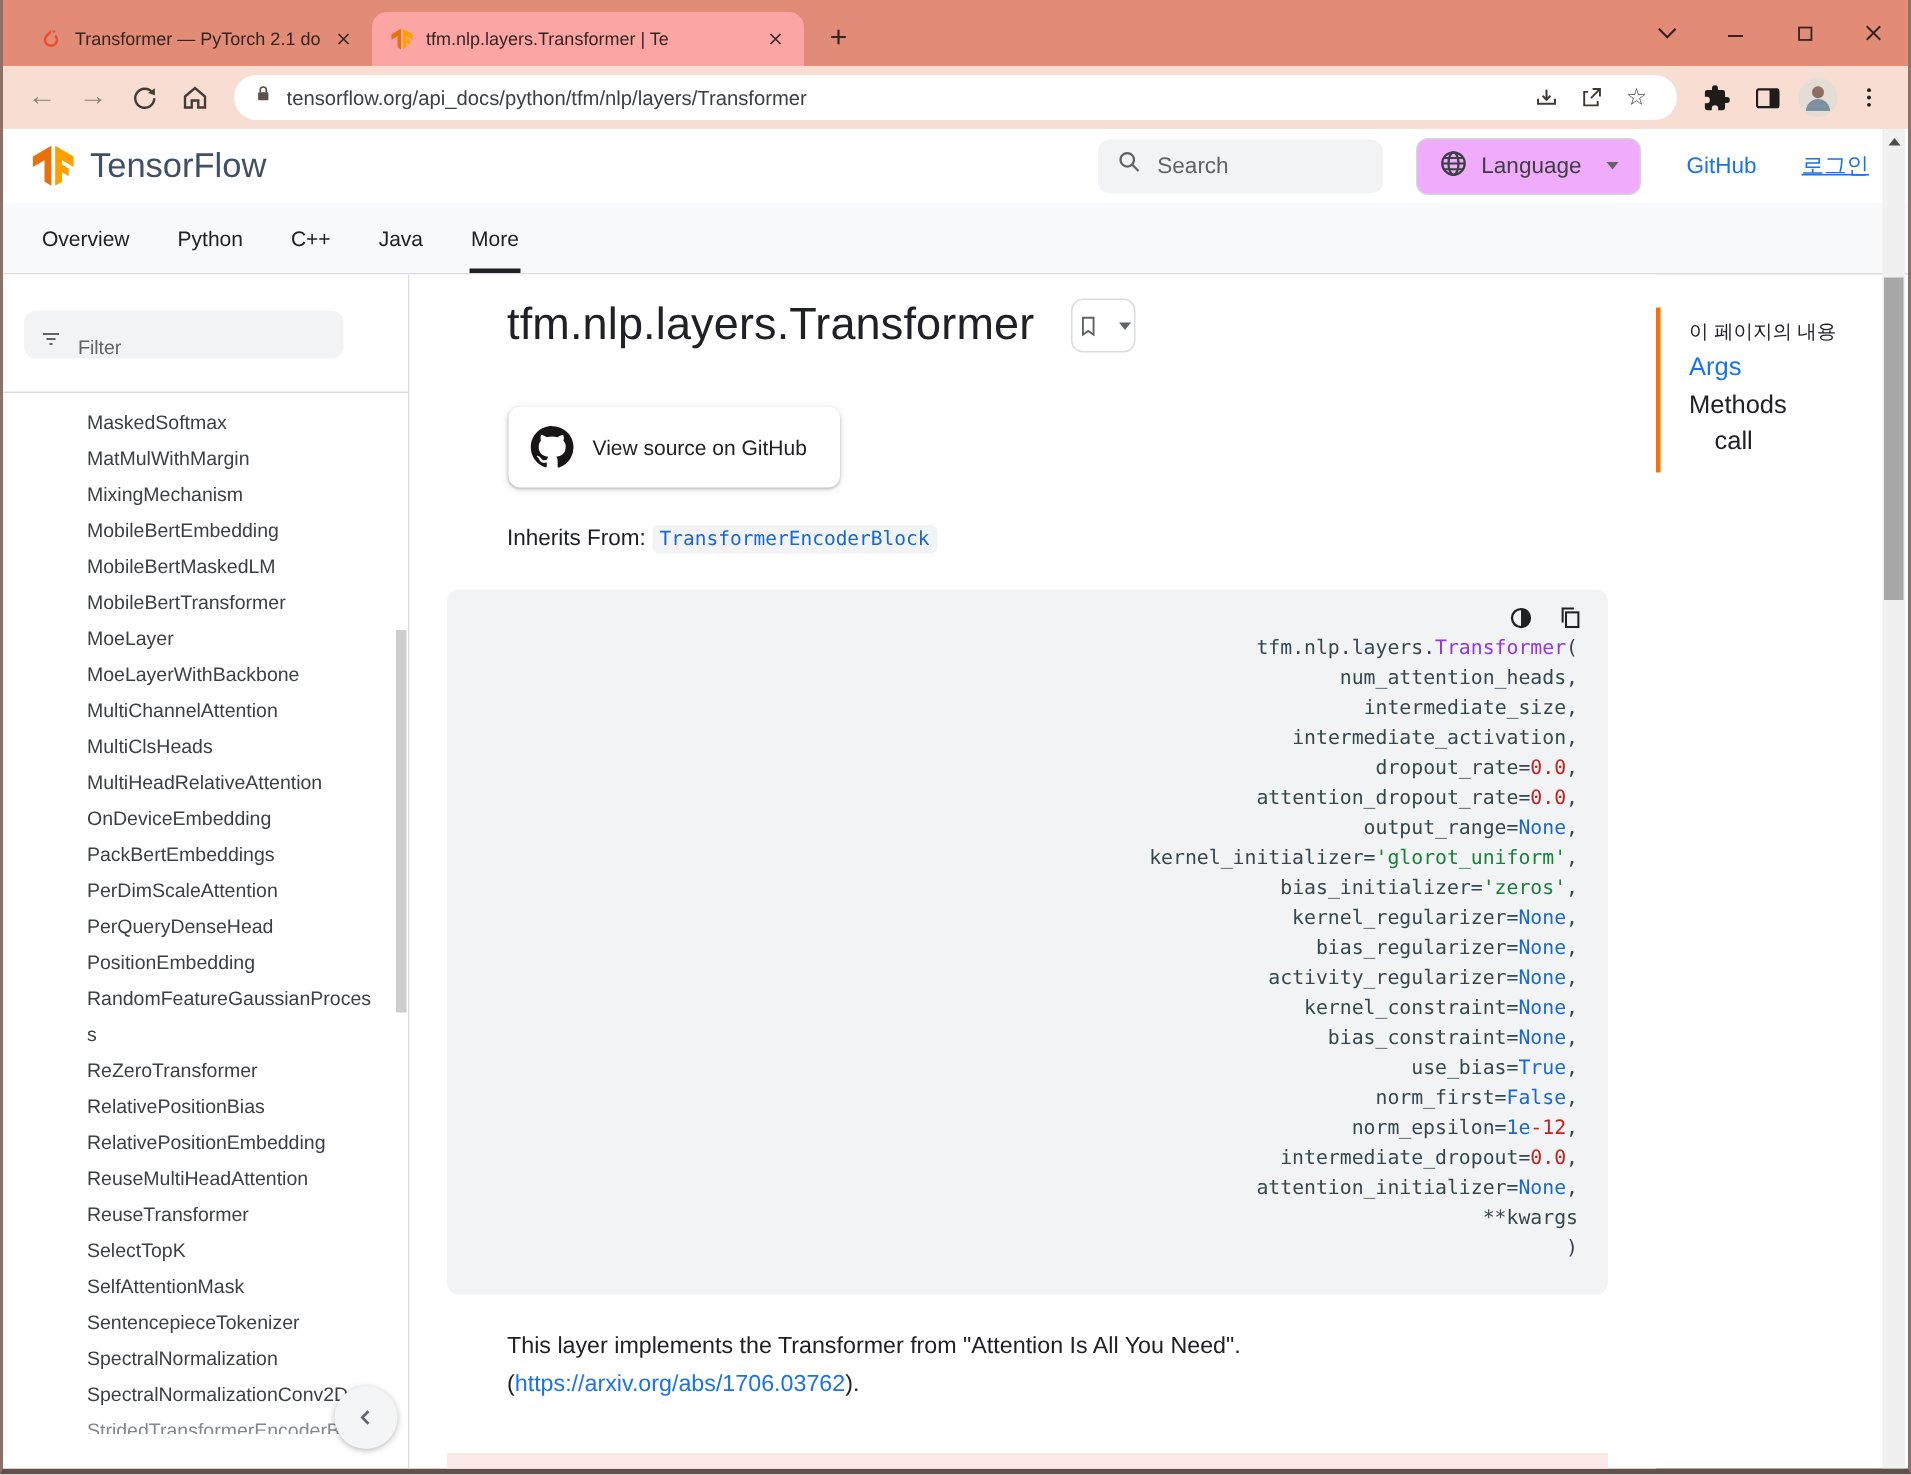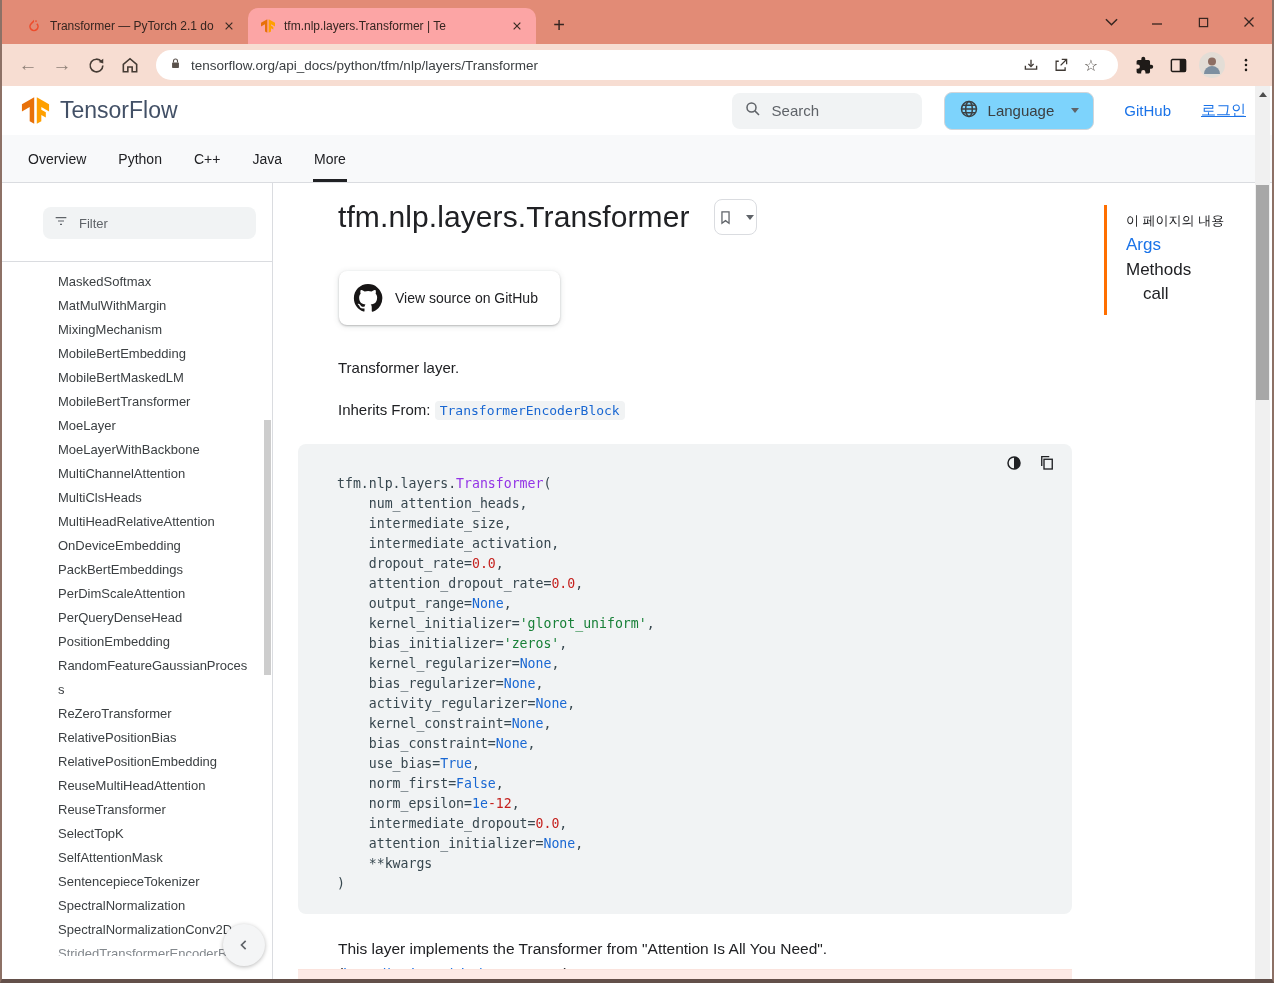--- a/index.html
+++ b/index.html
@@ -31,53 +31,53 @@
   .site-header { height: 49px; background: #fff; display: flex; align-items: center; padding: 0 26px 0 18px; }
   .logo-wrap { display: flex; align-items: center; }
   .logo-text { font-size: 23px; color: #425066; margin-left: 9px; letter-spacing: 0; }
   .hnav { display: flex; height: 100%; margin-left: 62px; }
   .hnav-item { position: relative; height: 100%; display: flex; align-items: center; padding: 0 21px; font-size: 14px; color: #202124; cursor: pointer; }
   .hnav-item.active::after { content: ""; position: absolute; left: 50%; transform: translateX(-62%); bottom: 0; width: 24px; height: 3px; background: #202124; }
   .caret { width: 0; height: 0; border-left: 4.5px solid transparent; border-right: 4.5px solid transparent; border-top: 5px solid #5f6368; margin-left: 8px; }
   .search-box { margin-left: auto; width: 190px; height: 36px; background: #f1f3f4; border-radius: 8px; display: flex; align-items: center; padding: 0 12px; }
   .search-box input { border: none; background: transparent; outline: none; font-size: 15px; color: #3c4043; width: 130px; margin-left: 10px; font-family: "Liberation Sans", sans-serif; }
   .search-box input::placeholder { color: #5f6368; }
-  .lang-btn { height: 38px; border: 1px solid #d2d5d9; border-radius: 8px; display: flex; align-items: center; padding: 0 14px; margin-left: 22px; font-size: 15px; color: #3c4043; gap: 9px; background: #7dd3fc; }
+  .lang-btn { height: 38px; border: 1px solid #d2d5d9; border-radius: 8px; display: flex; align-items: center; padding: 0 14px; margin-left: 22px; font-size: 15px; color: #3c4043; gap: 9px; background: #f0abfc; }
   .hdr-link { font-size: 15px; color: #1a73e8; margin-left: 30px; text-decoration: none; }
   .hdr-link.underline { text-decoration: underline; }
 
   
   .subnav { height: 48px; background: #f8f9fa; border-bottom: 1px solid #dadce0; display: flex; padding-left: 10px; }
   .subnav-item { position: relative; height: 100%; display: flex; align-items: center; padding: 0 16px; font-size: 14px; color: #202124; cursor: pointer; }
   .subnav-item.active::after { content: ""; position: absolute; left: 50%; transform: translateX(-50%); bottom: 0; width: 34px; height: 3px; background: #202124; }
 
   
   .main { display: flex; height: 800px; position: relative; }
 
   .sidebar { width: 271px; flex: none; border-right: 1px solid #dadce0; position: relative; background: #fff; }
-  .filter-box { margin: 24px 24px 0 41px; width: 213px; height: 32px; background: #f1f3f4; border-radius: 8px; display: flex; align-items: center; padding: 0 10px; }
+  .filter-box { margin: 24px 24px 0 14px; width: 213px; height: 32px; background: #f1f3f4; border-radius: 8px; display: flex; align-items: flex-end; padding: 0 10px; }
   .filter-box input { border: none; background: transparent; outline: none; font-size: 13px; color: #3c4043; width: 160px; margin-left: 10px; font-family: "Liberation Sans", sans-serif; }
   .filter-box input::placeholder { color: #5f6368; }
   .sidebar-divider { border-top: 1px solid #dadce0; margin-top: 22px; }
   .nav-list { list-style: none; padding: 8px 20px 0 56px; }
   .nav-list li { font-size: 13px; color: #3c4043; line-height: 24px; overflow-wrap: anywhere; cursor: pointer; }
   .nav-list li.clipped { color: #83888d; height: 14px; overflow: hidden; text-decoration: underline; }
   .sb-thumb { position: absolute; right: 1px; top: 237px; width: 7px; height: 255px; background: #cdcdcd; }
   .collapse-btn { position: absolute; left: 221px; top: 741px; width: 42px; height: 42px; border-radius: 50%; background: #f4f5f6; border: none; box-shadow: 0 1px 4px rgba(0,0,0,.28); display: flex; align-items: center; justify-content: center; cursor: pointer; }
 
   .content { flex: 1; position: relative; padding: 0 20px 17px 25px; background: #fff; }
   .title-row { display: flex; align-items: center; margin: 16px 0 0 40px; }
   .page-title { font-size: 30px; font-weight: 400; color: #202124; letter-spacing: 0.1px; }
   .bm-btn { margin-left: 24px; width: 43px; height: 36px; border: 1px solid #dadce0; border-radius: 8px; background: #fff; display: flex; align-items: center; justify-content: center; gap: 4px; cursor: pointer; }
   .gh-btn { margin: 36px 0 0 41px; height: 54px; background: #fff; border: none; border-radius: 8px; box-shadow: 0 1px 2px rgba(60,64,67,.3), 0 1px 6px rgba(60,64,67,.15); display: flex; align-items: center; padding: 0 22px 0 14px; gap: 12px; font-size: 14px; color: #202124; cursor: pointer; }
   .desc-p { margin: 34px 0 0 40px; font-size: 15px; color: #202124; }
   .inherits-p { margin: 25px 0 0 40px; font-size: 15px; color: #202124; }
   .code-link { font-family: "DejaVu Sans Mono", monospace; font-size: 13px; color: #1967d2; background: #f1f3f4; padding: 2px 5px; border-radius: 4px; text-decoration: none; }
 
-  .code-block { position: relative; margin-top: 26px; width: 774px; background: #f1f3f4; border-radius: 8px; padding: 30px 20px 20px 39px; }
+  .code-block { position: relative; margin-top: 26px; width: 774px; background: #f1f3f4; border-radius: 8px; padding: 30px 20px 20px 39px; text-align: right; }
   .code-actions { position: absolute; top: 9px; right: 15px; display: flex; gap: 13px; }
   .code-actions .ic { width: 20px; height: 20px; display: flex; align-items: center; justify-content: center; cursor: pointer; }
   .code { font-family: "DejaVu Sans Mono", monospace; font-size: 13.2px; line-height: 20px; white-space: pre; }
   .tk-p { color: #37474f; } .tk-c { color: #9334e6; } .tk-n { color: #c5221f; } .tk-k { color: #1967d2; } .tk-s { color: #188038; margin-top: 45px; }
 
   .footer-p { margin: 22px 0 0 40px; font-size: 15.5px; color: #202124; line-height: 25px; }
   .footer-p a { color: #1a73e8; text-decoration: none; }
   .warning-strip { position: absolute; bottom: 0; left: 25px; width: 774px; height: 14px; background: #fceae6; border-top: 1px solid #fbe3dd; }
 
   .toc { width: 168px; flex: none; padding-top: 22px; }
@@ -316,21 +316,20 @@
         </button>
       </div>
 
       <button class="gh-btn">
         <svg viewBox="0 0 24 24" width="30" height="30">
             <path fill="#171515" d="M12 .8C5.7.8.7 5.8.7 12.1c0 5 3.2 9.2 7.7 10.7.6.1.8-.2.8-.5v-2c-3.1.7-3.8-1.3-3.8-1.3-.5-1.3-1.2-1.7-1.2-1.7-1-.7.1-.7.1-.7 1.1.1 1.7 1.2 1.7 1.2 1 1.7 2.6 1.2 3.3.9.1-.7.4-1.2.7-1.5-2.5-.3-5.1-1.3-5.1-5.6 0-1.2.4-2.2 1.2-3-.1-.3-.5-1.4.1-3 0 0 .9-.3 3.1 1.2a10.7 10.7 0 0 1 5.6 0C17 5.3 18 5.6 18 5.6c.6 1.6.2 2.7.1 3 .8.8 1.2 1.8 1.2 3 0 4.3-2.6 5.3-5.1 5.6.4.3.8 1 .8 2.1v3.1c0 .3.2.6.8.5a11.3 11.3 0 0 0-3.8-22z"></path>
           </svg>
         <span>View source on GitHub</span>
       </button>
 
-      <p class="desc-p">Transformer layer.</p>
 
       <p class="inherits-p">
         <span>Inherits From: </span>
         <a class="code-link" href="#">TransformerEncoderBlock</a>
       </p>
 
       <div class="code-block">
         <div class="code-actions">
           <span class="ic">
             <svg viewBox="0 0 24 24" width="18" height="18">

